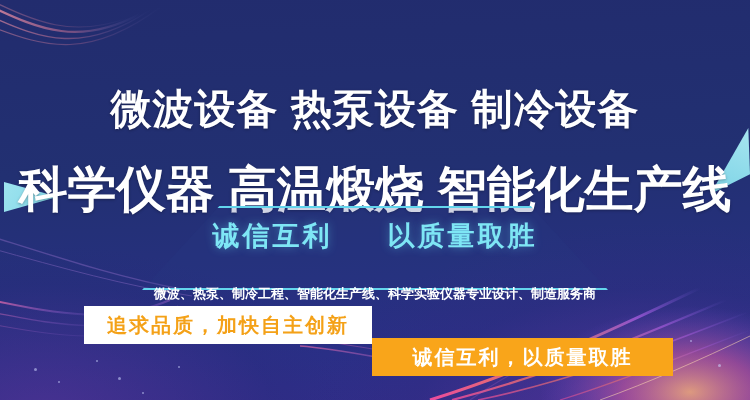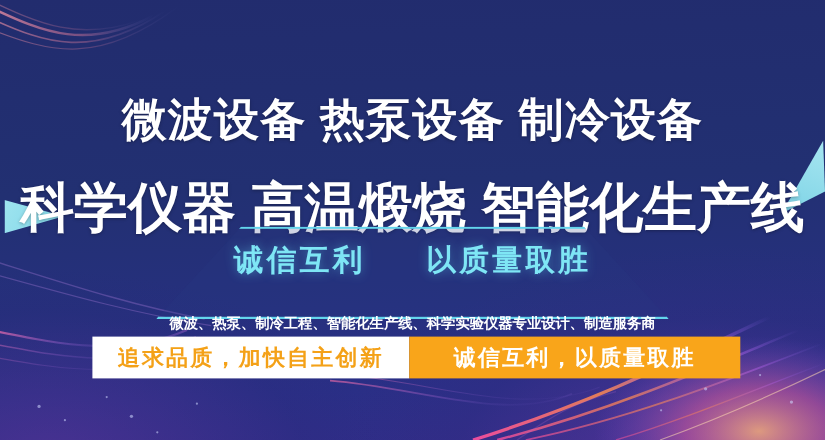--- a/index.html
+++ b/index.html
@@ -75,21 +75,21 @@
 
   
   .bars{position:absolute;left:84px;top:306px;width:589px;height:38px;display:flex;}
   .bar{display:flex;align-items:center;justify-content:center;height:38px;}
   .bar-white{
     width:288px;background:#ffffff;color:#f4a117;
     font-size:20px;font-weight:bold;letter-spacing:2px;
   }
   .bar-orange{
     width:301px;background:#f9a51a;color:#ffffff;
-    font-size:20px;font-weight:bold;letter-spacing:2px;
+    font-size:20px;font-weight:bold;letter-spacing:2px;margin-top:32px;
   }
 
   
   .sparkles{position:absolute;inset:0;pointer-events:none;}
   .sp{position:absolute;background:#cfd8ff;border-radius:50%;opacity:.55;}
 </style>
 </head>
 <body>
 
 <div class="banner">

